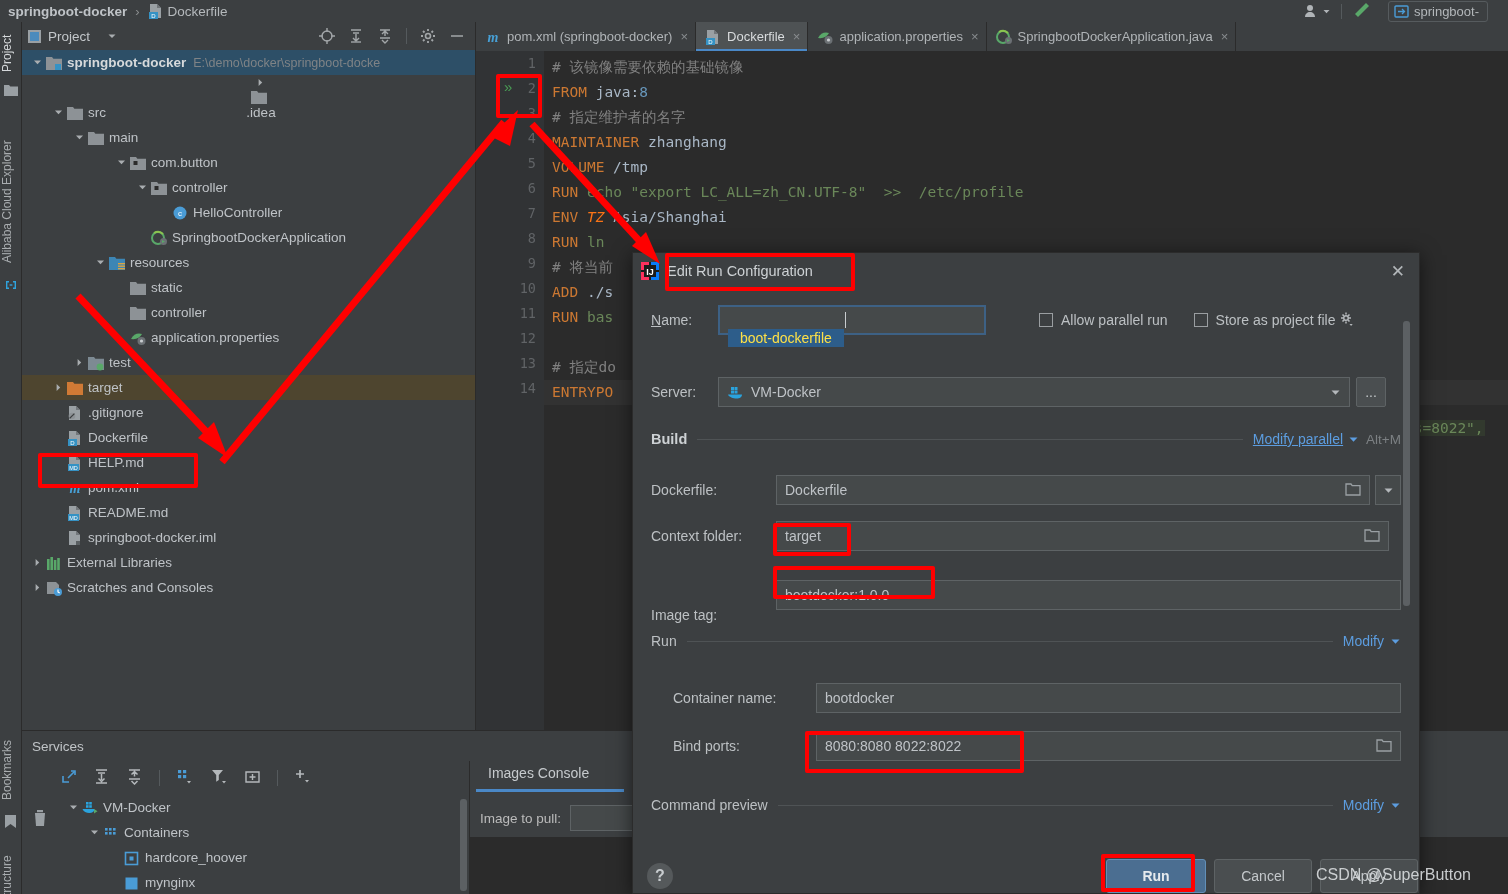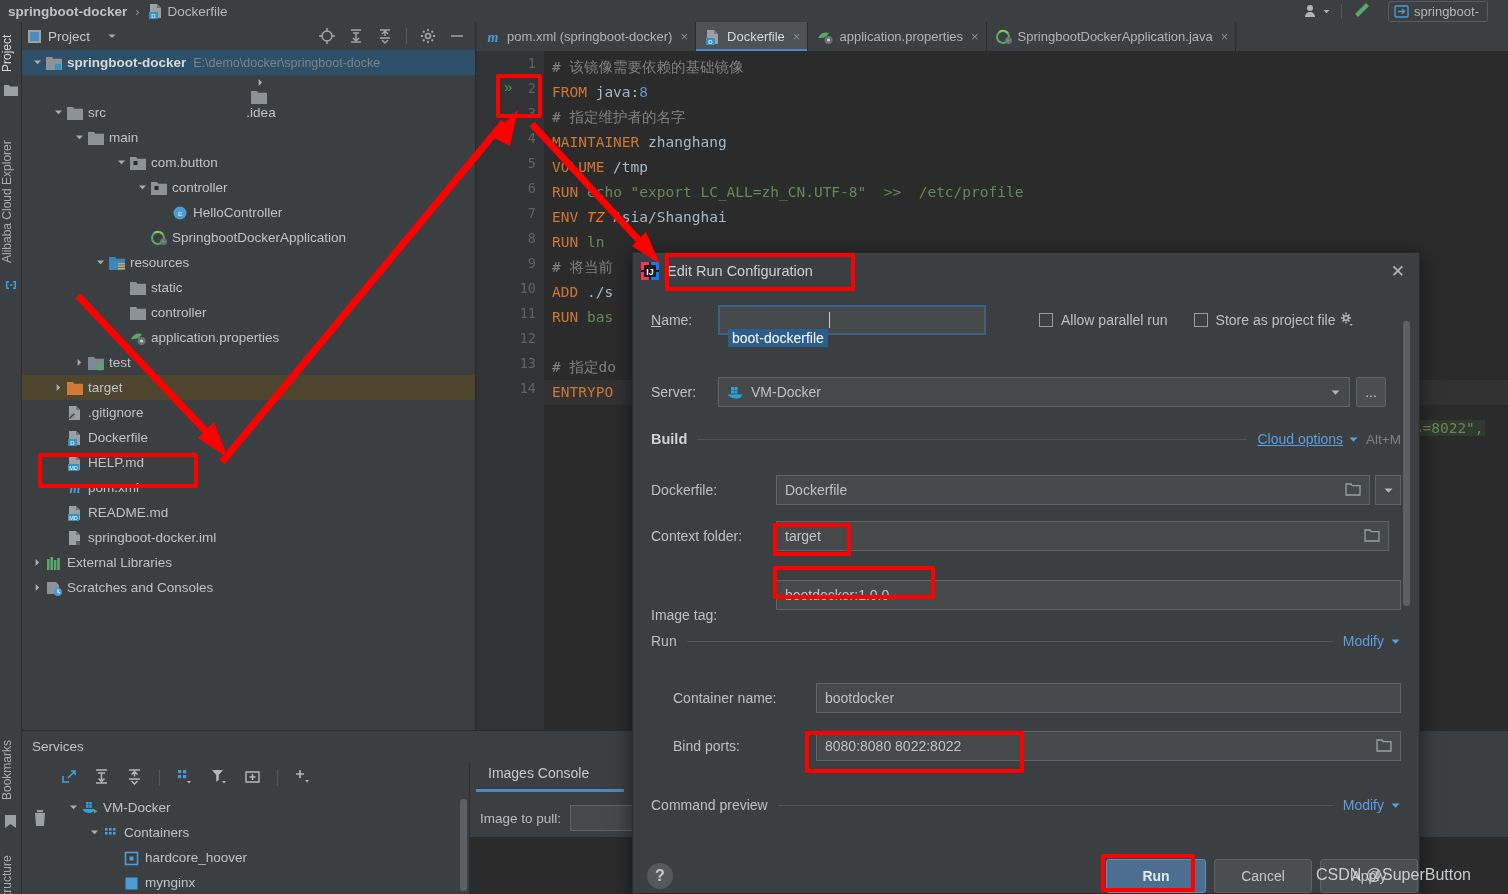--- a/index.html
+++ b/index.html
@@ -136,21 +136,21 @@
 
   .row { display:flex; align-items:center; }
   .lbl { font-size: 14px; color: #bcc0c3; }
   .ul-first::first-letter { text-decoration: underline; }
 
   .inp {
     background: #45494a; border: 1px solid #5e6365; height: 30px;
     color: #bfc3c7; font-size: 14px; display:flex; align-items:center; padding: 0 8px;
   }
   .inp.focus { border: 2px solid #3d6185; background:#45494a; }
-  .sel-text { background: #2d5d8a; color: #ffffff; padding: 1px 4px; margin-top: 36px; }
+  .sel-text { background: #2d5d8a; color: #fde047; padding: 1px 12px; margin-top: 36px; }
   .caret { width:1px; height:16px; background:#c8cccf; display:inline-block; margin-left:1px; }
 
   .cbox { width: 14px; height: 14px; border: 1px solid #9a9ea1; background: transparent; flex:0 0 14px; }
 
   .sec-title { font-size: 14.5px; color: #cdd1d4; font-weight: bold; }
   .sec-line { flex:1; height:1px; background:#4f5355; margin:0 10px; }
   .link { color: #5c9de0; font-size: 14px; }
   .link u { text-decoration: underline; }
   .shortcut { color: #7c8083; font-size: 13.5px; }
   .drop-btn { width:26px; height:30px; border:1px solid #5e6365; background:#45494a; display:flex; align-items:center; justify-content:center; }
@@ -779,21 +779,21 @@
           <svg width="11" height="9" viewBox="0 0 11 9" style="margin-left:auto;">
               <path d="M1.5 2.5l4 4.2 4-4.2z" fill="#b4b8bb"></path>
             </svg>
         </span>
         <span class="btn" style="min-width:30px;width:30px;height:30px;margin-left:6px;border-radius:2px;">...</span>
       </div>
 
       <div class="row" style="position:absolute;left:18px;top:142px;right:18px;">
         <span class="sec-title">Build</span>
         <span class="sec-line"></span>
-        <span class="link"><u>Cloud options</u></span>
+        <span class="link"><u>Modify parallel</u></span>
         <svg width="11" height="9" viewBox="0 0 11 9" style="margin:0 7px 0 5px;">
             <path d="M1.5 2.5l4 4.2 4-4.2z" fill="#5c9de0"></path>
           </svg>
         <span class="shortcut">Alt+M</span>
       </div>
 
       <div class="row" style="position:absolute;left:18px;top:186px;right:18px;">
         <span class="lbl" style="width:125px;">Dockerfile:</span>
         <span class="inp" style="flex:1;">
           <span>Dockerfile</span>

